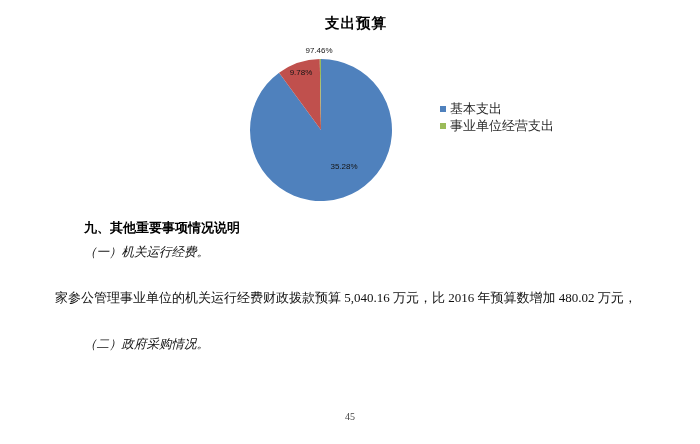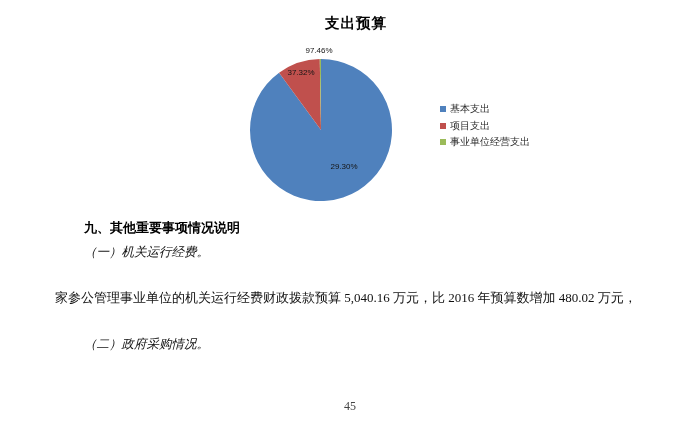--- a/index.html
+++ b/index.html
@@ -28,70 +28,66 @@
   .legend{
     position:absolute;left:440px;top:101px;
   }
   .legend-item{display:flex;align-items:center;height:16.5px;}
   .legend-swatch{
     width:6px;height:6px;margin-right:4px;flex:0 0 auto;
     background:#999;
   }
   .legend-label{
     font-family:"Liberation Sans", sans-serif;
-    font-size:10px;color:#2a2a2a;white-space:nowrap;
+    font-size:13px;color:#2a2a2a;white-space:nowrap;
   }
   
   .tline{position:absolute;white-space:nowrap;font-size:13px;line-height:15px;}
   .t-heading{
     font-family:"Liberation Sans", sans-serif;
     font-weight:bold;font-size:13px;color:#000;
   }
   .t-kaiti{
     font-family:"Liberation Serif", serif;
     font-style:italic;font-size:12.5px;color:#111;
   }
   .t-body{
     font-family:"Liberation Serif", serif;
     font-size:13px;color:#111;
   }
   .page-number{
-    position:absolute;left:0;right:0;top:399px;
+    position:absolute;left:0;right:0;top:411px;
     text-align:center;
     font-family:"Liberation Serif", serif;
-    font-size:12px;color:#444;
+    font-size:10px;color:#444;
   }
 </style>
 </head>
 <body>
 
 <div class="page">
 
   <div class="chart-title">支出预算</div>
 
   <svg class="pie-svg" width="700" height="444">
     <g id="pie-group">
         <path d="M 321 130 L 321.00 59.00 A 71 71 0 1 1 279.05 72.72 Z" fill="#4F81BD"></path>
         <path d="M 321 130 L 279.05 72.72 A 71 71 0 0 1 319.75 59.01 Z" fill="#C0504D"></path>
         <path d="M 321 130 L 319.75 59.01 A 71 71 0 0 1 321.00 59.00 Z" fill="#9BBB59"></path>
       </g>
   </svg>
 
   <span class="pie-label" style="left:319px;top:46px;">97.46%</span>
-  <span class="pie-label" style="left:301px;top:68px;">37.32%</span>
-  <span class="pie-label" style="left:344px;top:162px;">29.30%</span>
+  <span class="pie-label" style="left:301px;top:68px;">9.78%</span>
+  <span class="pie-label" style="left:344px;top:162px;">35.28%</span>
 
   <div class="legend">
     <div class="legend-item">
       <span class="legend-swatch" style="background-color: rgb(79, 129, 189);"></span>
       <span class="legend-label">基本支出</span>
-    </div>
-    <div class="legend-item">
-      <span class="legend-swatch" style="background-color: rgb(192, 80, 77);"></span>
-      <span class="legend-label">项目支出</span>
     </div>
     <div class="legend-item">
       <span class="legend-swatch" style="background-color: rgb(155, 187, 89);"></span>
       <span class="legend-label">事业单位经营支出</span>
     </div>
   </div>
 
   <div class="tline t-heading" style="left:84px;top:220px;">九、其他重要事项情况说明</div>
   <div class="tline t-kaiti" style="left:84px;top:245px;">（一）机关运行经费。</div>
   <div class="tline t-body" style="left:55px;top:290px;">家参公管理事业单位的机关运行经费财政拨款预算 5,040.16 万元，比 2016 年预算数增加 480.02 万元，</div>

